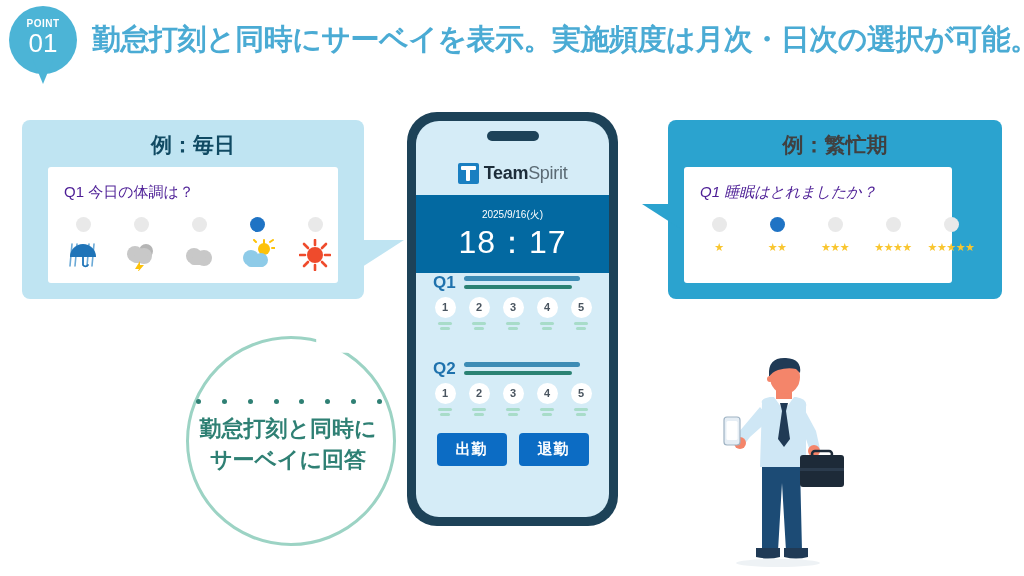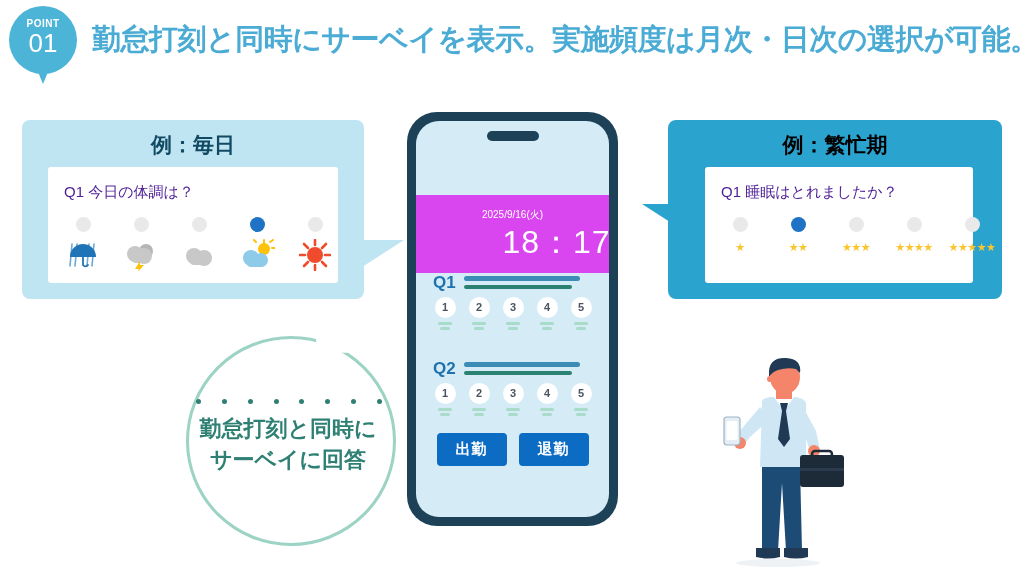--- a/index.html
+++ b/index.html
@@ -57,22 +57,22 @@
   .callout-left .tail{
     position:absolute;left:355px;top:204px;width:40px;height:47px;
     background:#bfe4f2;
     clip-path:polygon(0 0,100% 0,0 55%);
     transform:translate(-13px,-84px);
   }
 
   .callout-right{
     left:668px;top:120px;width:334px;height:179px;background:#2ba3cf;
   }
-  .callout-right .title{position:absolute;left:0;top:11px;width:334px;color:#000000;}
-  .callout-right .card{left:37px;top:47px;width:268px;height:116px;}
+  .callout-right .title{position:absolute;left:0;top:11px;width:334px;color:#404040;}
+  .callout-right .card{left:16px;top:47px;width:268px;height:116px;font-style:italic;}
   .callout-right .tail{
     position:absolute;left:-26px;top:84px;width:40px;height:47px;
     background:#2ba3cf;
     clip-path:polygon(100% 0,0 0,100% 55%);
   }
 
   
   .radio-row{position:absolute;display:flex;}
   .radio{width:15px;height:15px;border-radius:50%;background:#e9e9e9;}
   .radio.sel{background:#1f73c4;}
@@ -111,29 +111,29 @@
     content:"";position:absolute;left:3px;top:3px;width:15px;height:4px;background:#fff;border-radius:1px;
   }
   .logo-mark:after{
     content:"";position:absolute;left:8.5px;top:3px;width:4px;height:15px;background:#fff;border-radius:1px;
   }
   .logo-text{font-size:18px;letter-spacing:-0.3px;}
   .logo-text .b{font-weight:bold;color:#1d2d3a;}
   .logo-text .g{font-weight:normal;color:#5b6a74;}
 
   .clock{
-    position:absolute;left:0;top:74px;width:193px;height:78px;background:#d946ef;
+    position:absolute;left:0;top:74px;width:193px;height:78px;background:#0369a1;
   }
   .clock .date{
     position:absolute;left:0;top:13px;width:193px;text-align:center;
     color:#ffffff;font-size:10px;letter-spacing:0px;
   }
   .clock .time{
     position:absolute;left:0;top:26px;width:193px;text-align:center;
-    color:#ffffff;font-size:32px;letter-spacing:1px;padding-left:44px;
+    color:#ffffff;font-size:32px;letter-spacing:1px;
   }
 
   .survey{position:absolute;left:0;top:152px;width:193px;}
   .qblock{position:relative;height:74px;}
   .qlabel{
     position:absolute;left:17px;top:0px;font-size:17px;font-weight:bold;color:#1f72ad;
   }
   .qbars{position:absolute;left:48px;top:3px;width:116px;}
   .qbar1{height:5px;background:#3d8cb5;border-radius:3px;width:116px;}
   .qbar2{height:4px;background:#2b8273;border-radius:3px;width:108px;margin-top:4px;}
@@ -322,20 +322,26 @@
             <span class="stars">★★★★★</span>
           </div>
       </div>
     </div>
   </div>
 
   <div class="phone">
     <div class="screen">
       <div class="notch"></div>
 
+      <div class="logo-area">
+        <div class="logo-mark"></div>
+        <div class="logo-text">
+          <span class="b">Team</span><span class="g">Spirit</span>
+        </div>
+      </div>
 
       <div class="clock">
         <div class="date">2025/9/16(火)</div>
         <div class="time">18：17</div>
       </div>
 
       <div class="survey">
 
         <div class="qblock">
           <div class="qlabel">Q1</div>

